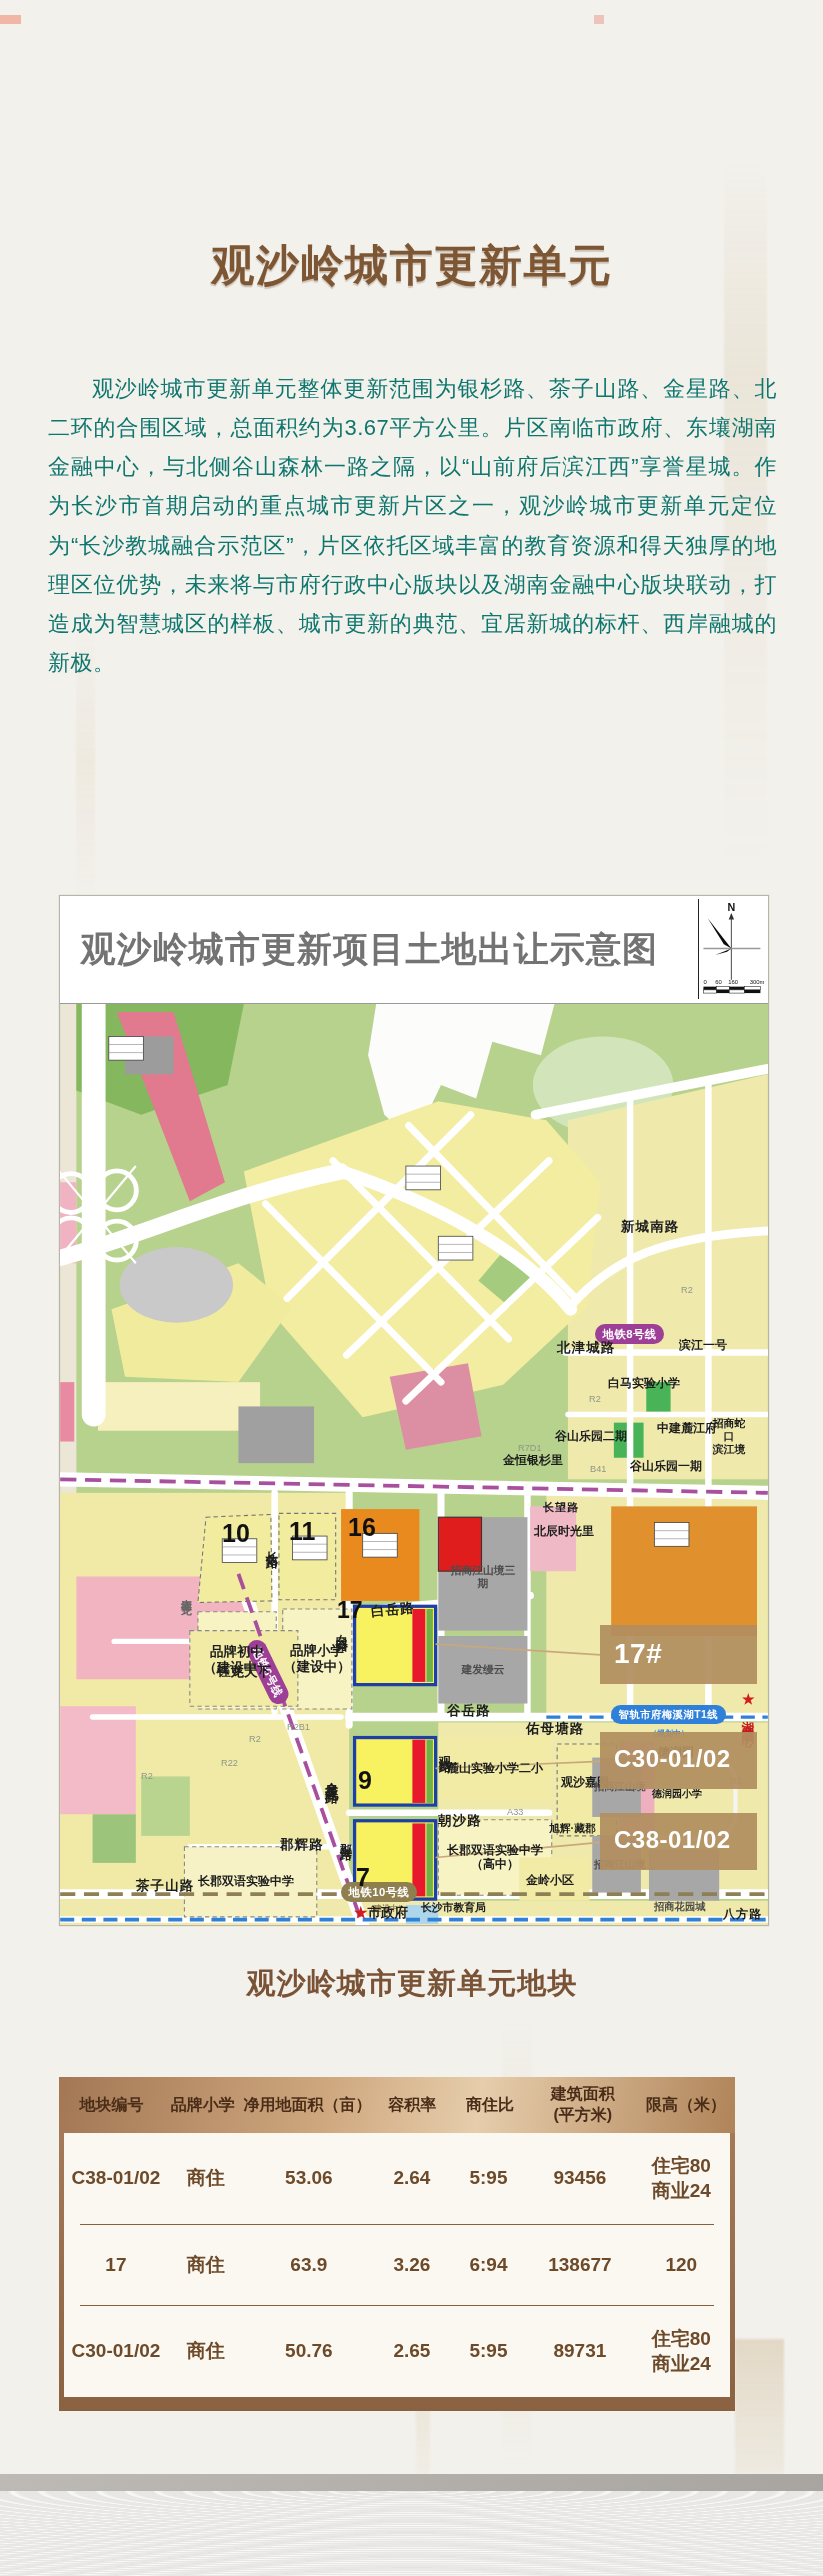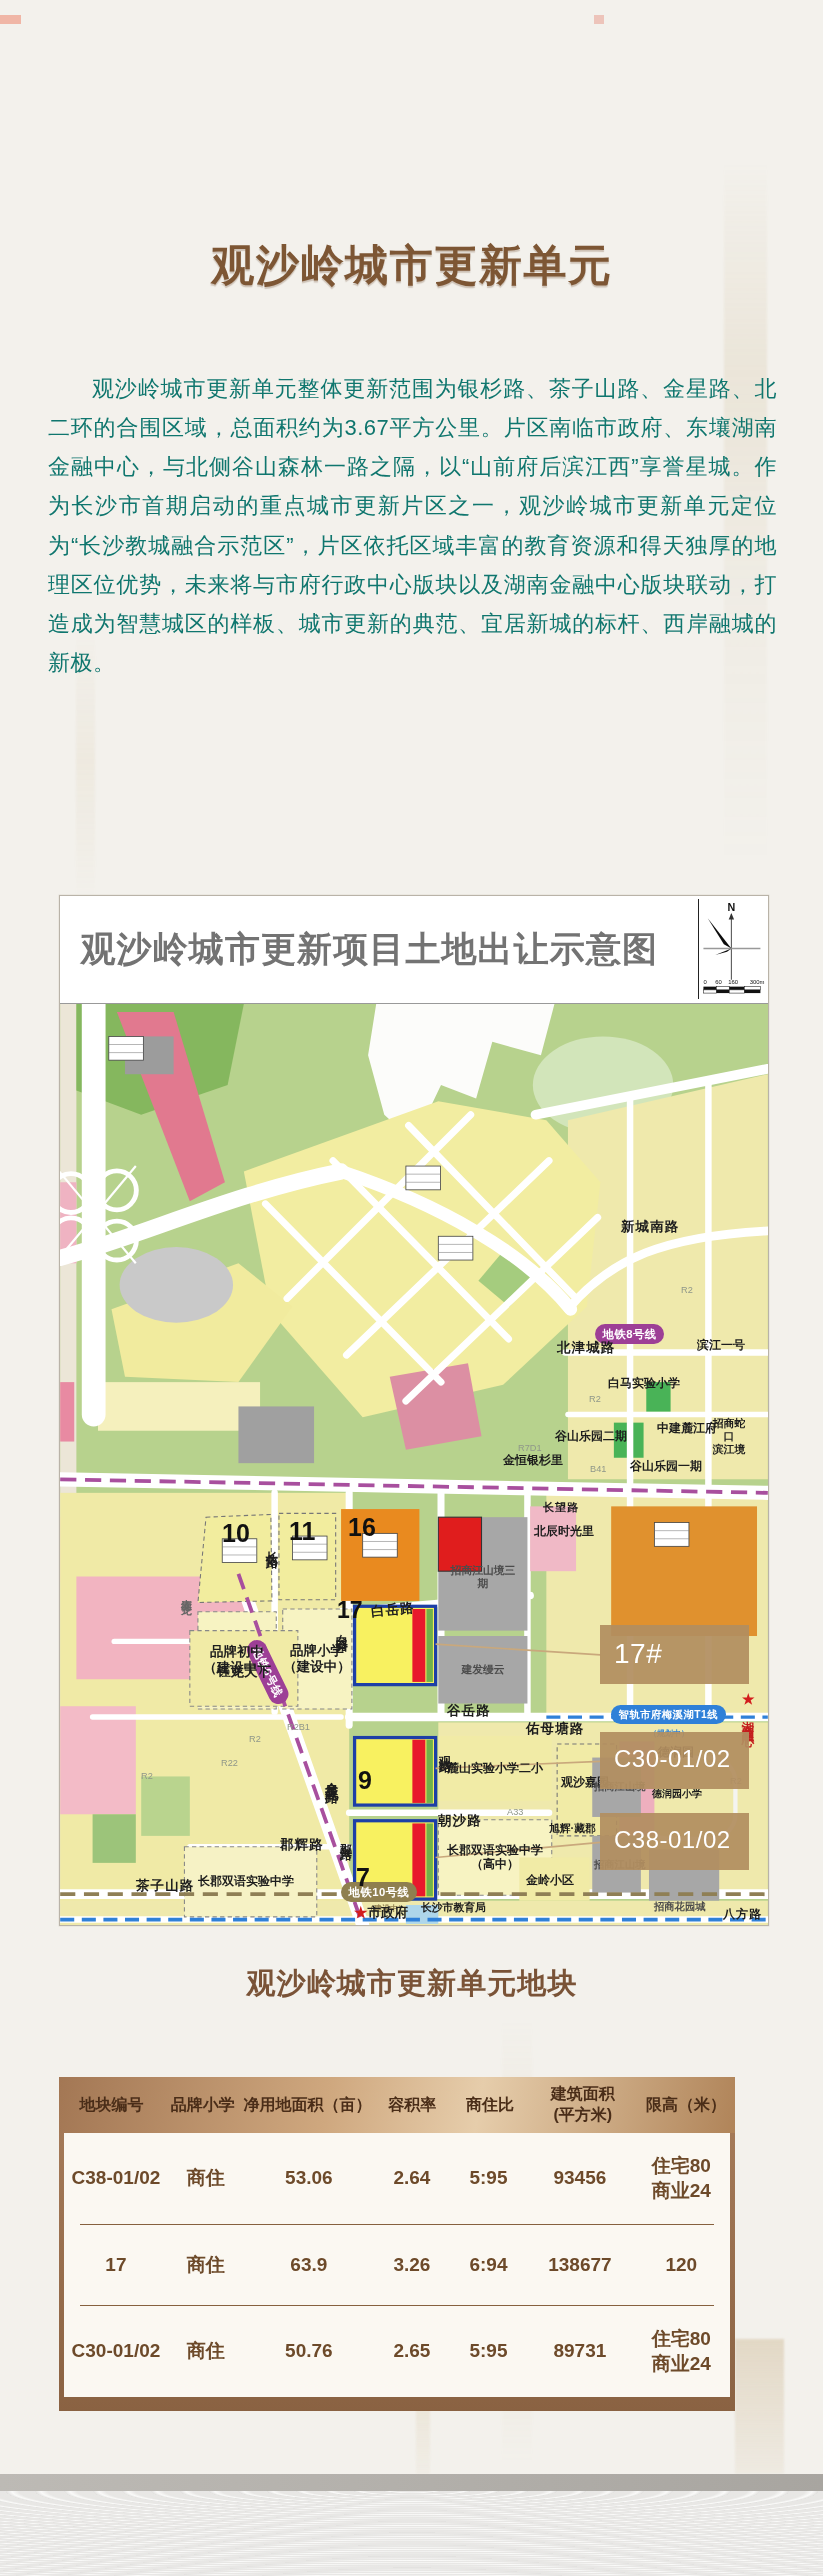--- a/index.html
+++ b/index.html
@@ -42,21 +42,21 @@
   .v{writing-mode:vertical-rl;text-orientation:upright;letter-spacing:2.7px;}
   .code{font-size:9.2px;color:#8f978a;font-weight:400;}
   .gray{color:#4c4c4c;font-weight:600;}
   .badge{position:absolute;color:#fff;font-size:11.3px;font-weight:bold;border-radius:10.3px;
     padding:2.7px 7.6px;white-space:nowrap;letter-spacing:0.5px;}
   .bpurple{background:#9d3f96;}
   .bblue{background:#2f80d8;}
   .bolive{background:#8f7f4f;}
   .note{position:absolute;font-size:8px;font-weight:600;}
   .ribbon{position:absolute;left:540px;width:135px;background:rgba(178,142,96,.93);color:#fff;
-    font-weight:normal;padding:13px 0 13px 14px;letter-spacing:0.5px;}
+    font-weight:bold;padding:13px 8px 13px 14px;letter-spacing:0.5px;}
   .star{color:#d21d1d;}
   .redv{color:#c41e1e;font-weight:bold;}
   
   .sec-title{position:absolute;left:0;top:1964px;width:100%;text-align:center;font-size:29px;
     font-weight:bold;color:#7a5337;letter-spacing:1.1px;}
   .tablewrap{position:absolute;left:59px;top:2077px;width:676px;
     background:linear-gradient(180deg,#a97e5c,#8a6242);padding:0 0 14px 0;box-sizing:border-box;}
   .thead{display:flex;align-items:center;height:56px;
     background:linear-gradient(100deg,#a37754 0%,#cfa87f 40%,#e6cdab 62%,#b08459 100%);
     color:#4a2d18;font-weight:bold;font-size:16px;}
@@ -264,21 +264,21 @@
       <div class="badge bpurple" style="left:173px;top:658px;transform:rotate(64deg);">地铁6号线</div>
       <div class="badge bblue" style="left:551px;top:701px;font-size:10.3px;">智轨市府梅溪湖T1线</div>
       <div class="note" style="left:589px;top:724px;color:#2f80d8;">（规划中）</div>
       <div class="badge bolive" style="left:281px;top:878px;">地铁10号线</div>
       <div class="note" style="left:306px;top:899px;color:#8f7f4f;">（建设中）</div>
 
       <div class="mlab" style="left:443px;top:449px;">金恒银杉里</div>
       <div class="mlab" style="left:495px;top:425px;">谷山乐园二期</div>
       <div class="mlab" style="left:570px;top:455px;">谷山乐园一期</div>
       <div class="mlab" style="left:474px;top:520px;">北辰时光里</div>
-      <div class="mlab" style="left:637px;top:334px;">滨江一号</div>
+      <div class="mlab" style="left:619px;top:334px;">滨江一号</div>
       <div class="mlab" style="left:548px;top:372px;">白马实验小学</div>
       <div class="mlab" style="left:597px;top:417px;">中建麓江府</div>
       <div class="mlab ctr" style="left:669px;top:432px;font-size:10.8px;">招商蛇口
 滨江境</div>
       <div class="mlab road" style="left:561px;top:215px;">新城南路</div>
       <div class="mlab road" style="left:497px;top:336px;">北津城路</div>
 
       <div class="mlab big" style="left:162px;top:514px;">10</div>
       <div class="mlab big" style="left:229px;top:512px;">11</div>
       <div class="mlab big" style="left:288px;top:508px;">16</div>

